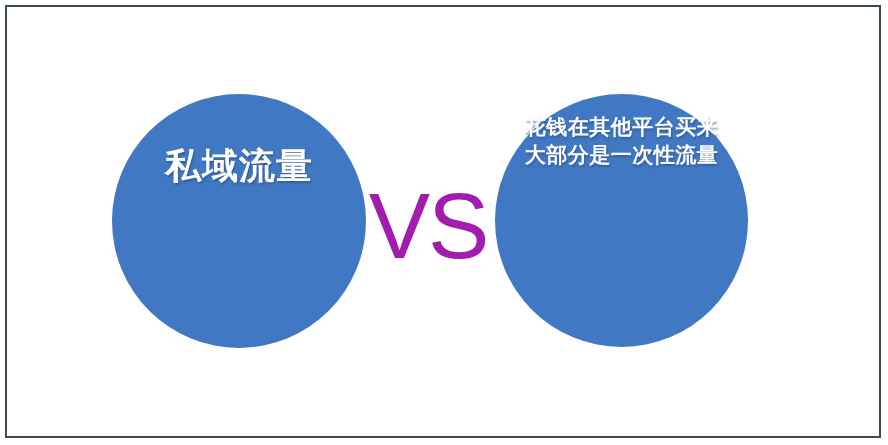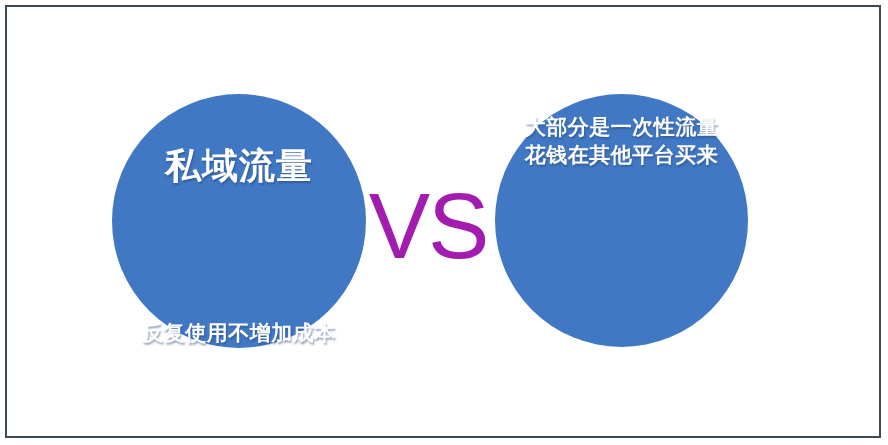--- a/index.html
+++ b/index.html
@@ -113,27 +113,26 @@
 
 <div class="canvas">
 
   <div class="frame"></div>
 
   <div class="stage">
 
     <div class="circle circle-left">
       <div class="circle-title">私域流量</div>
       <div class="circle-sub">
-        <div>反复使用不增加成本</div>
       </div>
     </div>
 
     <div class="vs">VS</div>
 
     <div class="circle circle-right">
       <div class="circle-sub">
+        <div>花钱在其他平台买来</div>
         <div>大部分是一次性流量</div>
-        <div>花钱在其他平台买来</div>
       </div>
     </div>
 
   </div>
 </div>
 
 </body></html>

